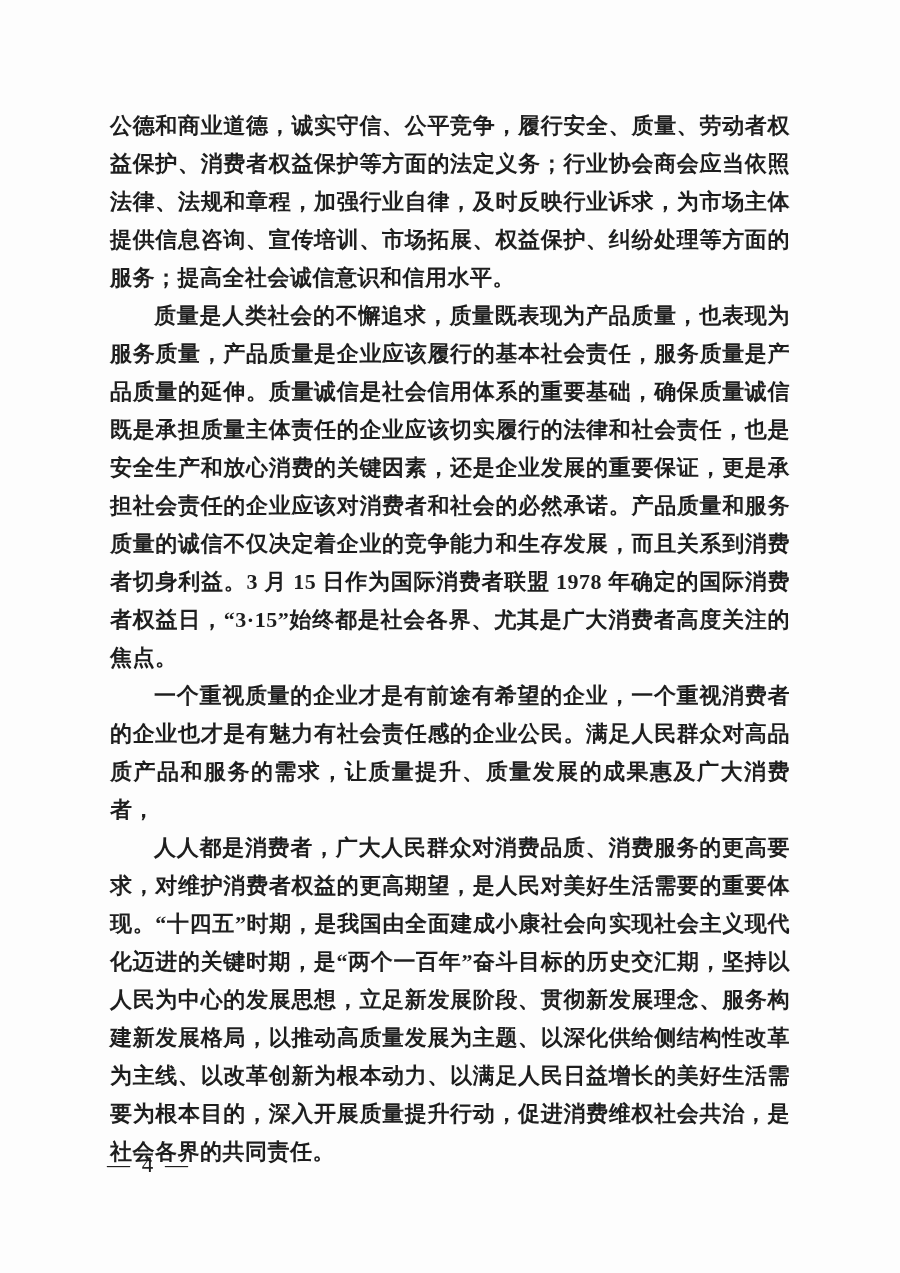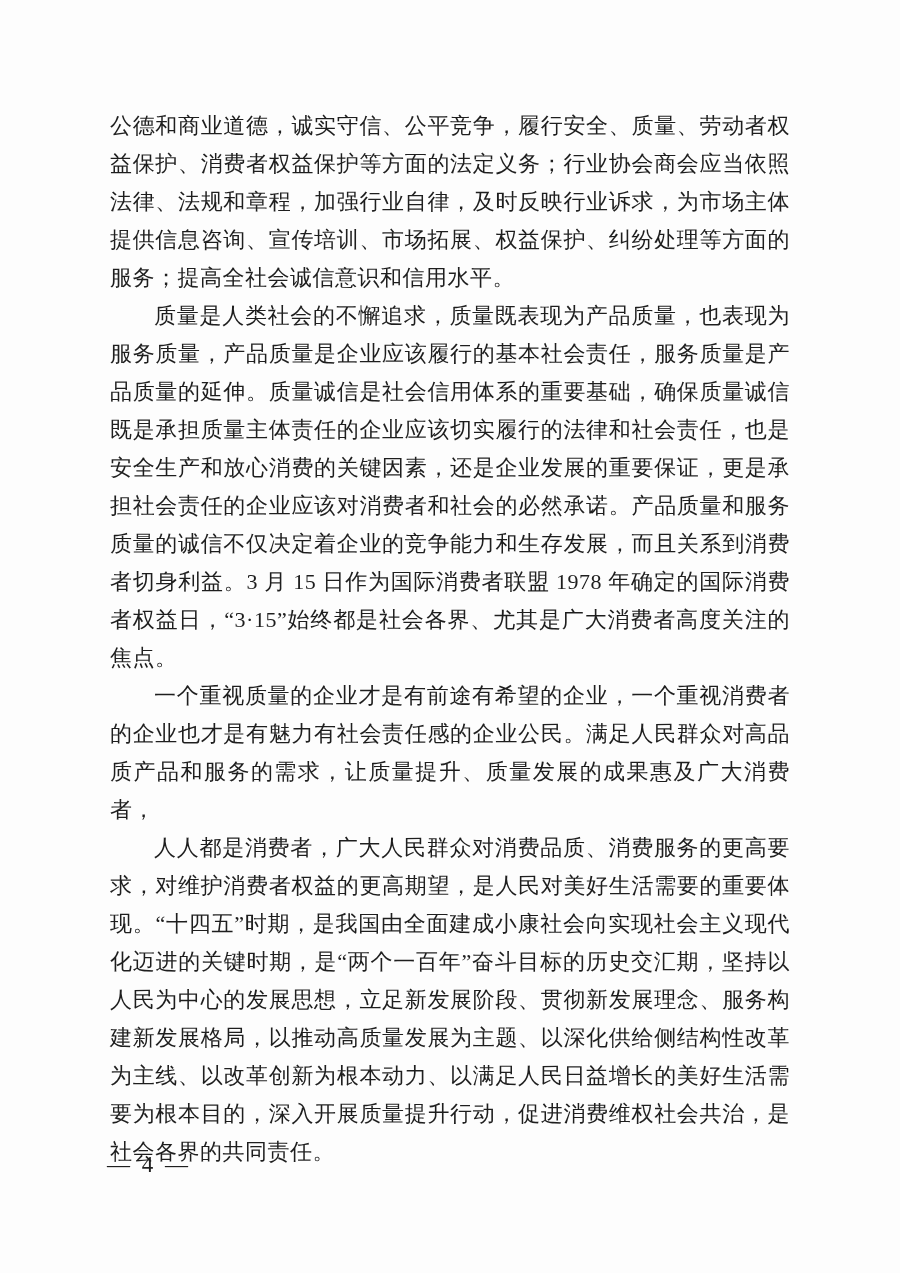--- a/index.html
+++ b/index.html
@@ -25,20 +25,21 @@
   .para {
     margin: 0;
     padding: 0;
     font-size: 22px;
     line-height: 38px;
     text-align: justify;
     text-justify: inter-ideograph;
     text-indent: 2em;
     letter-spacing: 0.5px;
     word-break: break-all;
+    font-weight: bold;
   }
   .para.no-indent {
     text-indent: 0;
   }
   .footer {
     position: absolute;
     left: 107px;
     top: 1150px;
     font-size: 23px;
     line-height: 30px;

